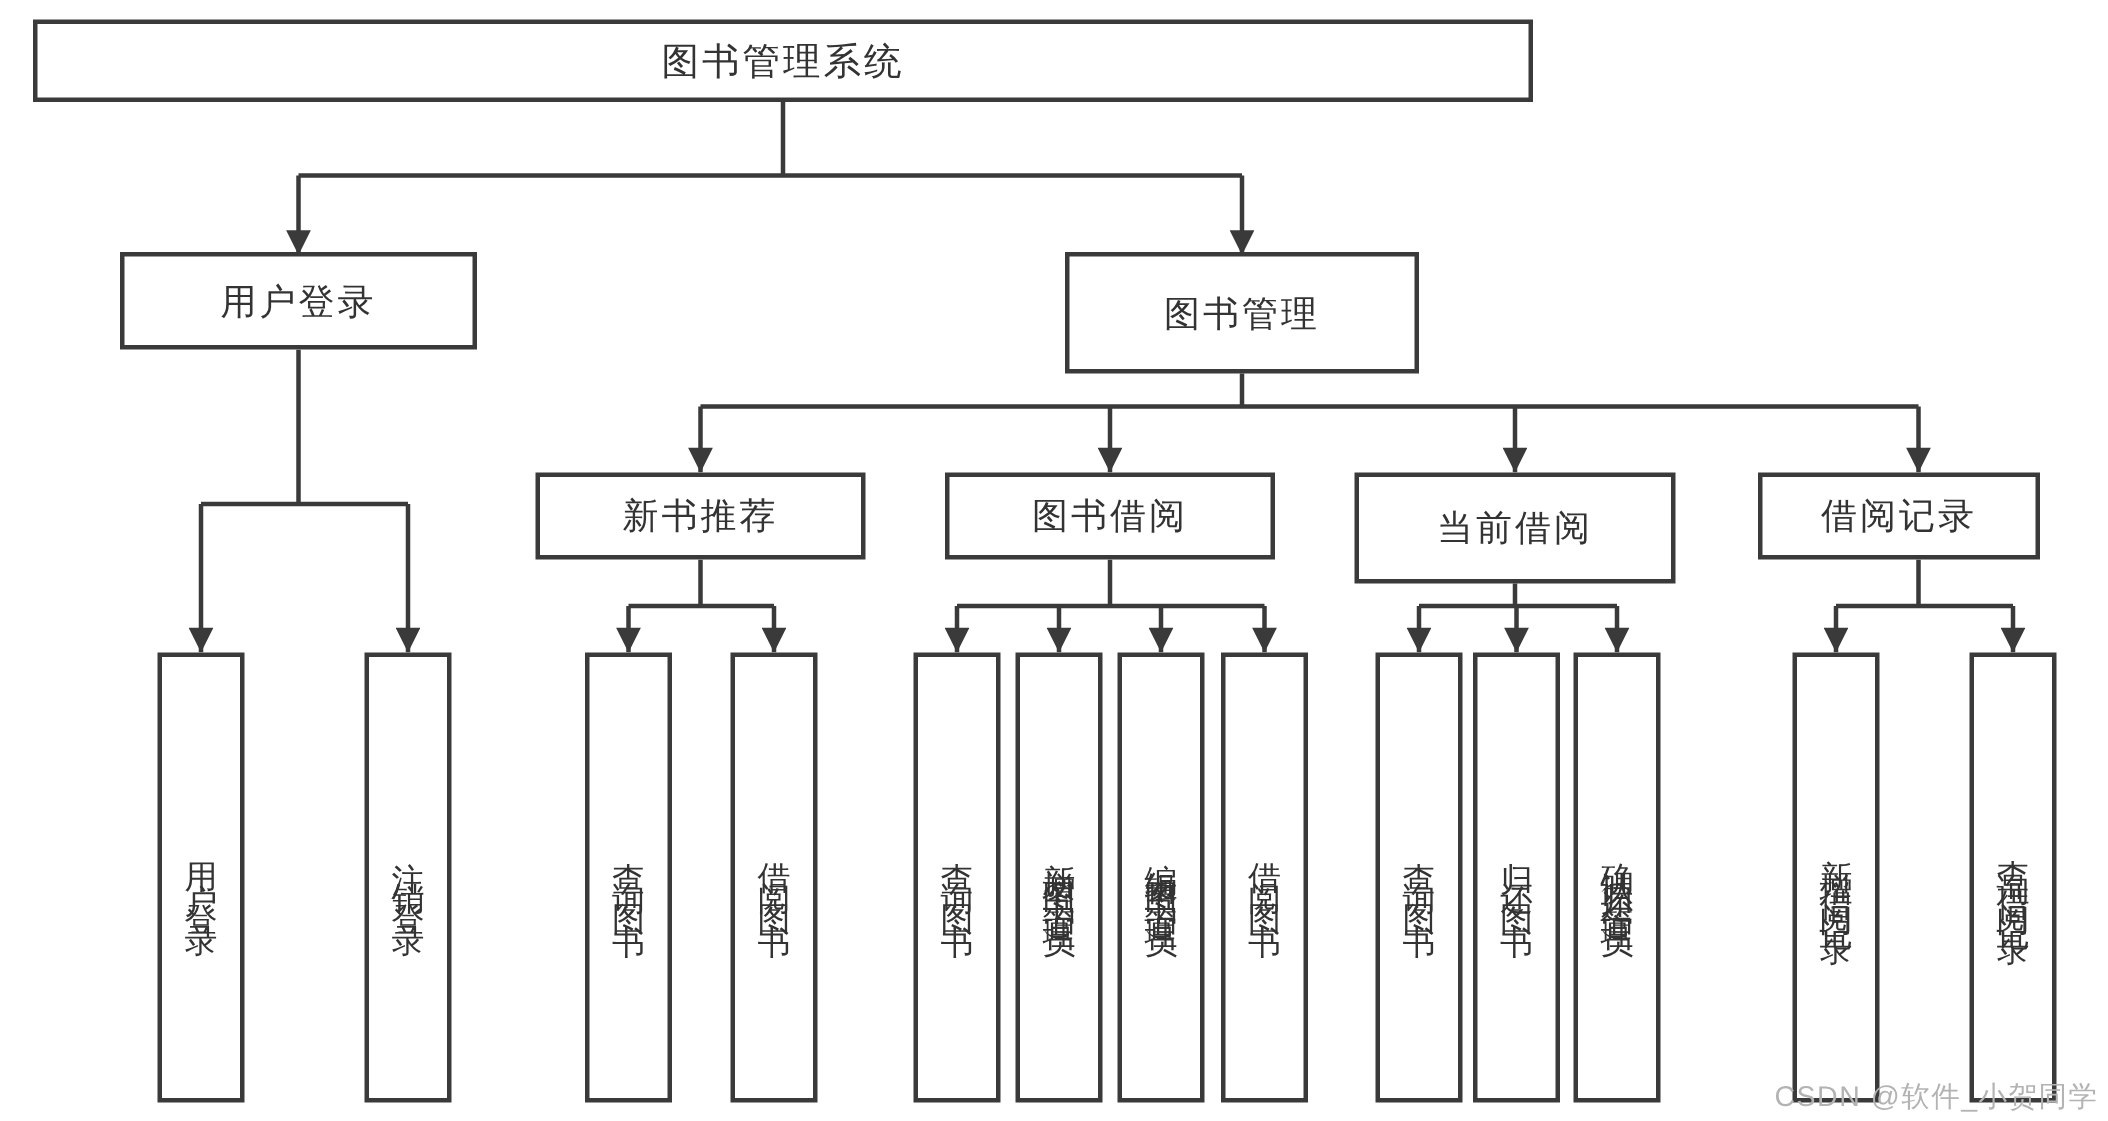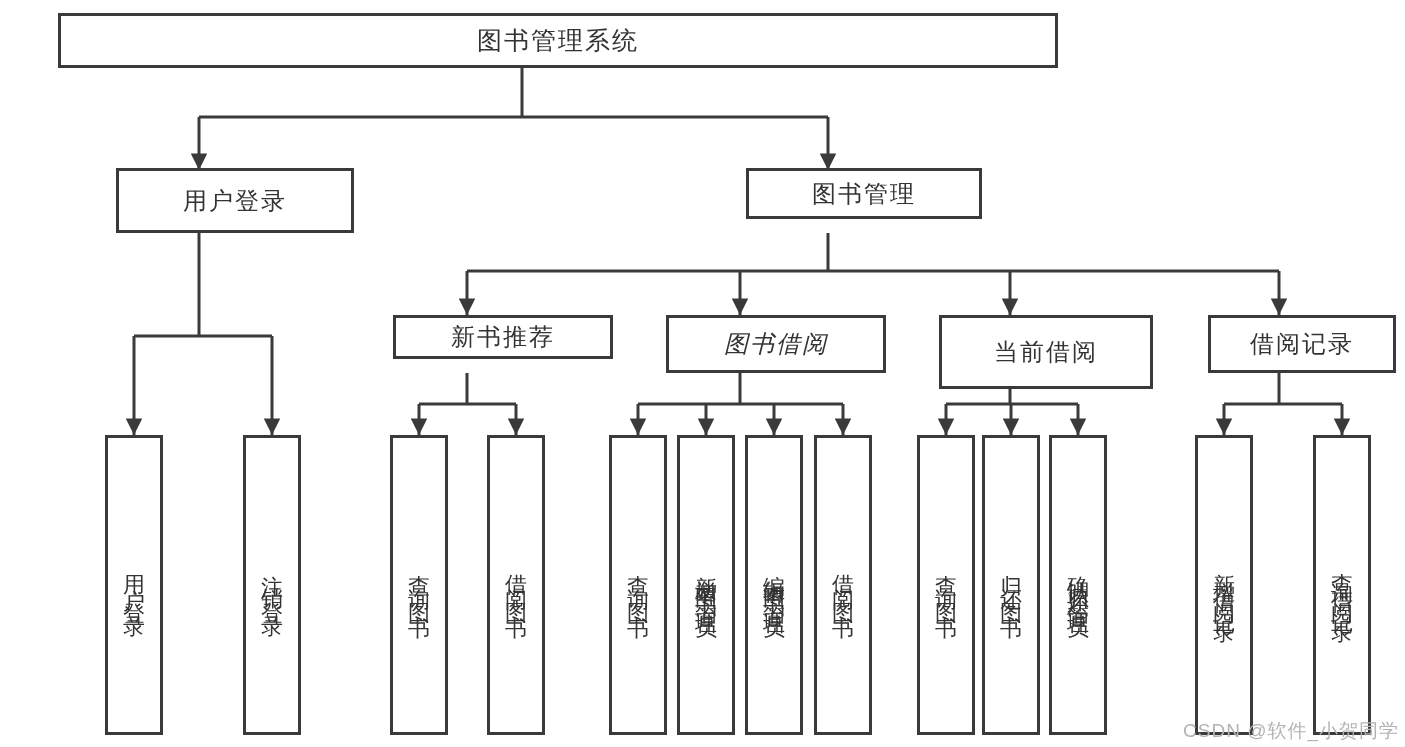--- a/index.html
+++ b/index.html
@@ -19,21 +19,21 @@
   svg.connectors{position:absolute;left:0;top:0;width:1405px;height:747px;}
   .connectors path,.connectors line{stroke:var(--line);stroke-width:3;fill:none;}
   .node{
     position:absolute;
     box-sizing:border-box;
     border:3px solid var(--line);
     background:var(--bg);
     color:var(--text);
     display:flex;align-items:center;justify-content:center;
   }
-  .hnode{font-size:24px;letter-spacing:2px;white-space:nowrap;margin-left:36px;}
+  .hnode{font-size:24px;letter-spacing:2px;white-space:nowrap;}
   .root{font-size:25px;}
   .leaf{width:58px;height:300px;top:435px;}
   .vtext{
     writing-mode:vertical-rl;
     text-orientation:mixed;
     font-size:22px;
     line-height:1;
     color:var(--text);
   }
   .watermark{
@@ -106,28 +106,28 @@
     </g>
   </svg>
 
   <div class="node hnode root" style="left:22px;top:13px;width:1000px;height:55px;">
     <span>图书管理系统</span>
   </div>
 
   <div class="node hnode" style="left:80px;top:168px;width:238px;height:65px;">
     <span>用户登录</span>
   </div>
-  <div class="node hnode" style="left:710px;top:168px;width:236px;height:51px;text-align:right;">
+  <div class="node hnode" style="left:710px;top:168px;width:236px;height:81px;text-align:right;">
     <span>图书管理</span>
   </div>
 
-  <div class="node hnode" style="left:357px;top:315px;width:220px;height:44px;justify-content:center;">
+  <div class="node hnode" style="left:357px;top:315px;width:220px;height:58px;justify-content:center;">
     <span>新书推荐</span>
   </div>
-  <div class="node hnode" style="left:630px;top:315px;width:220px;height:58px;font-style:italic;">
+  <div class="node hnode" style="left:630px;top:315px;width:220px;height:58px;">
     <span>图书借阅</span>
   </div>
   <div class="node hnode" style="left:903px;top:315px;width:214px;height:74px;">
     <span>当前借阅</span>
   </div>
   <div class="node hnode" style="left:1172px;top:315px;width:188px;height:58px;">
     <span>借阅记录</span>
   </div>
 
   <div class="node leaf" style="left:105px;">

